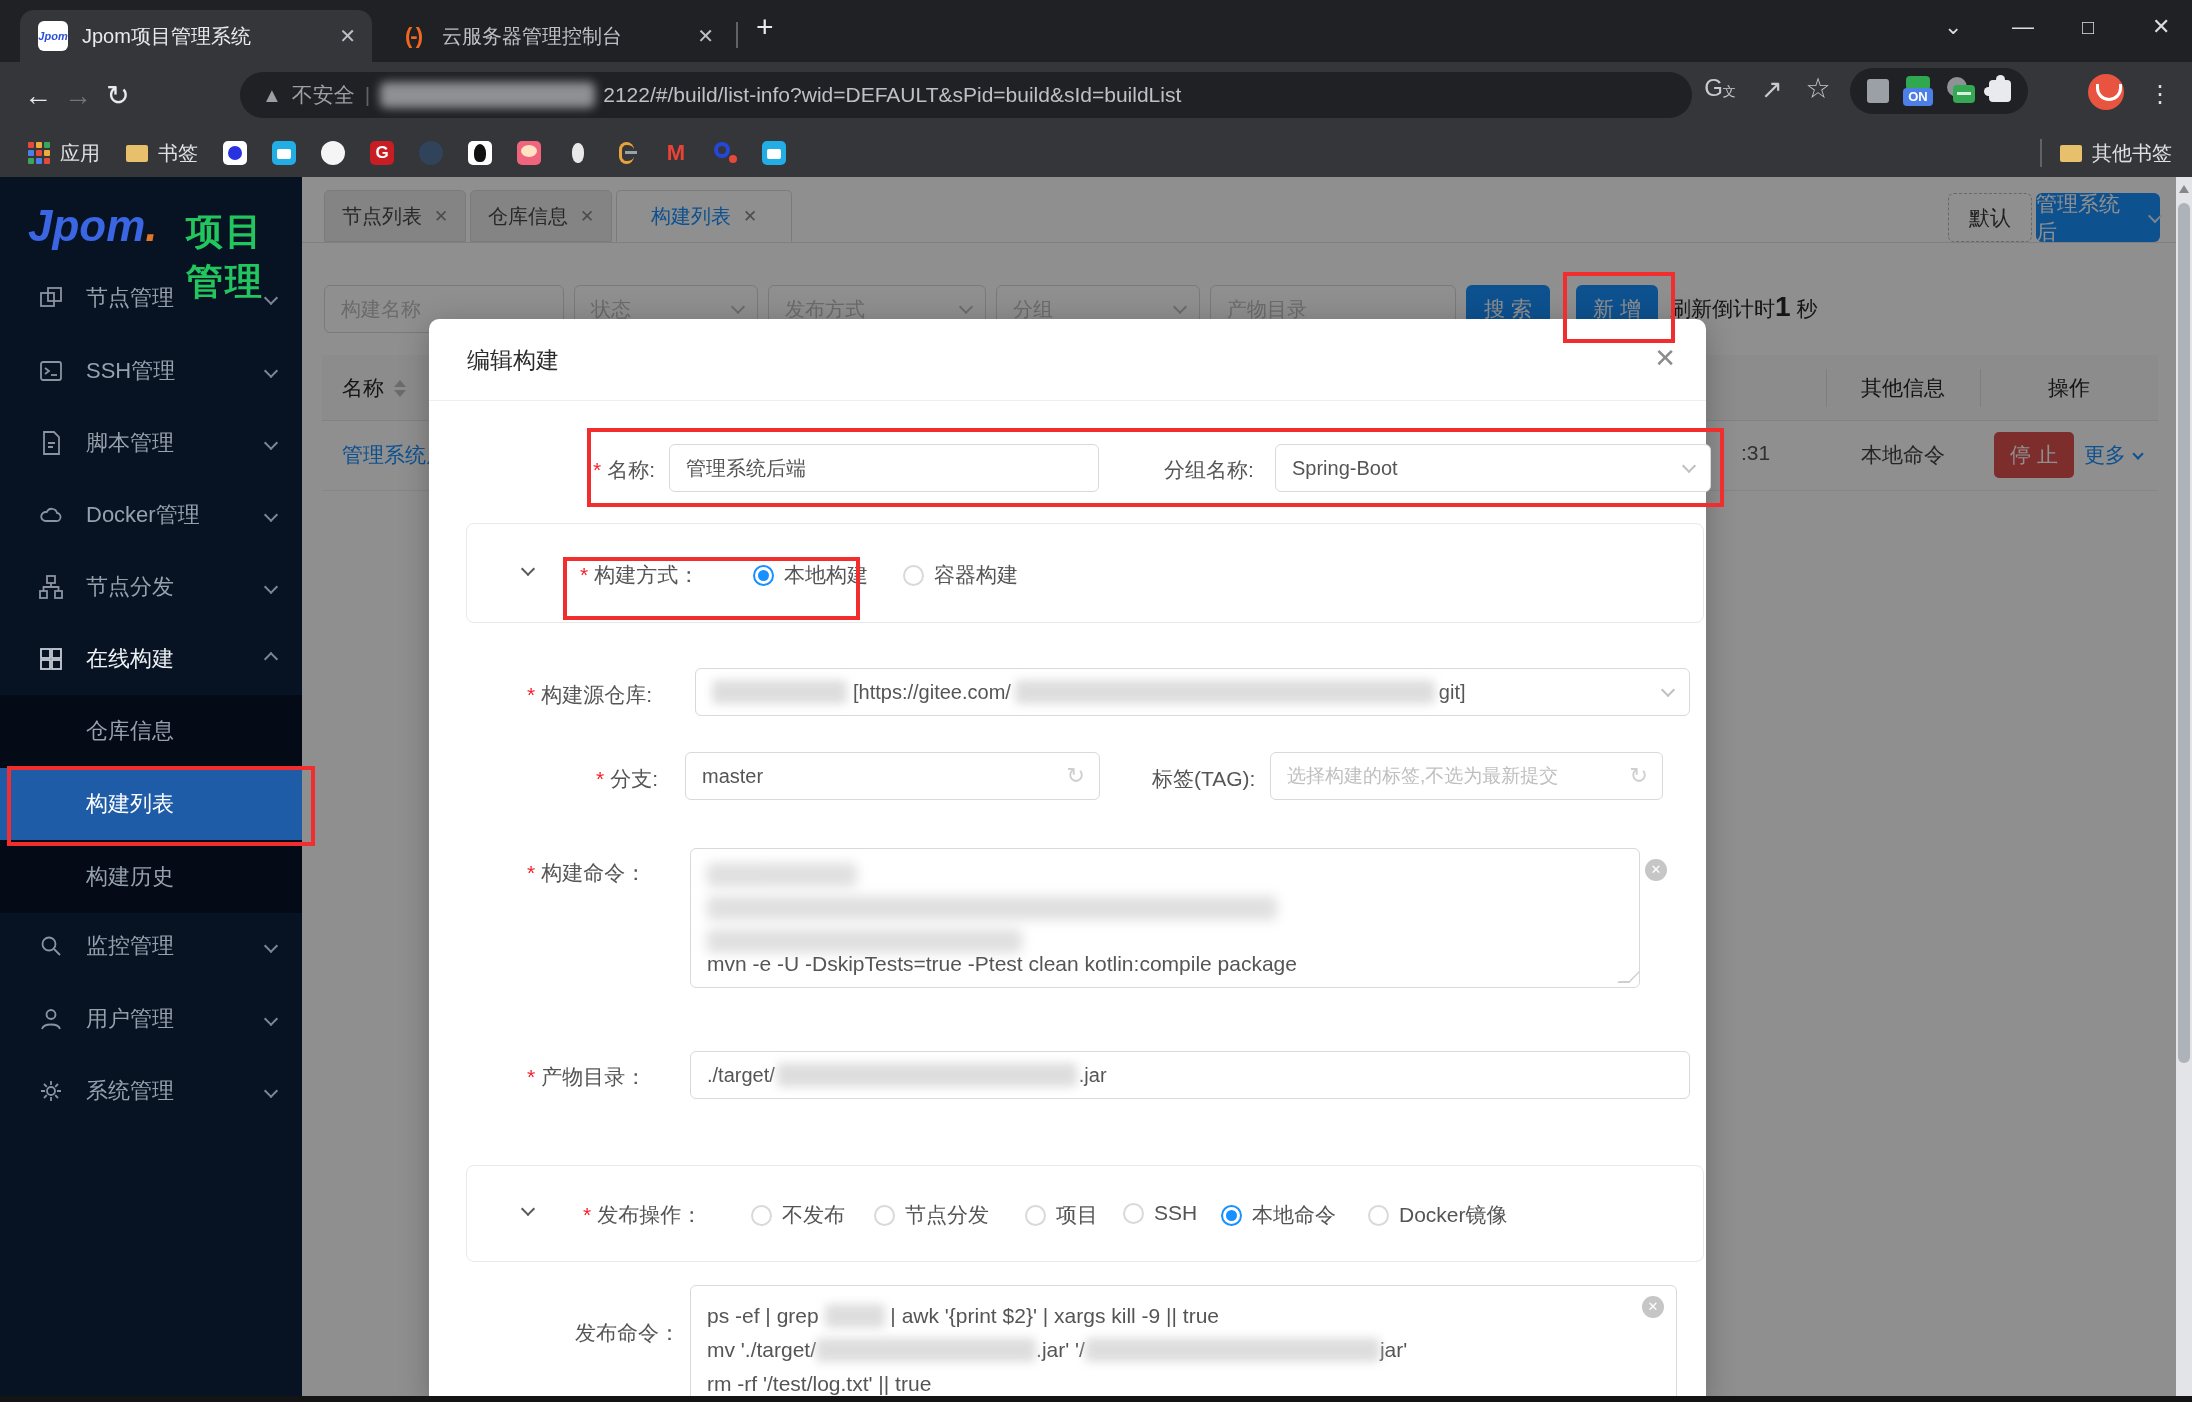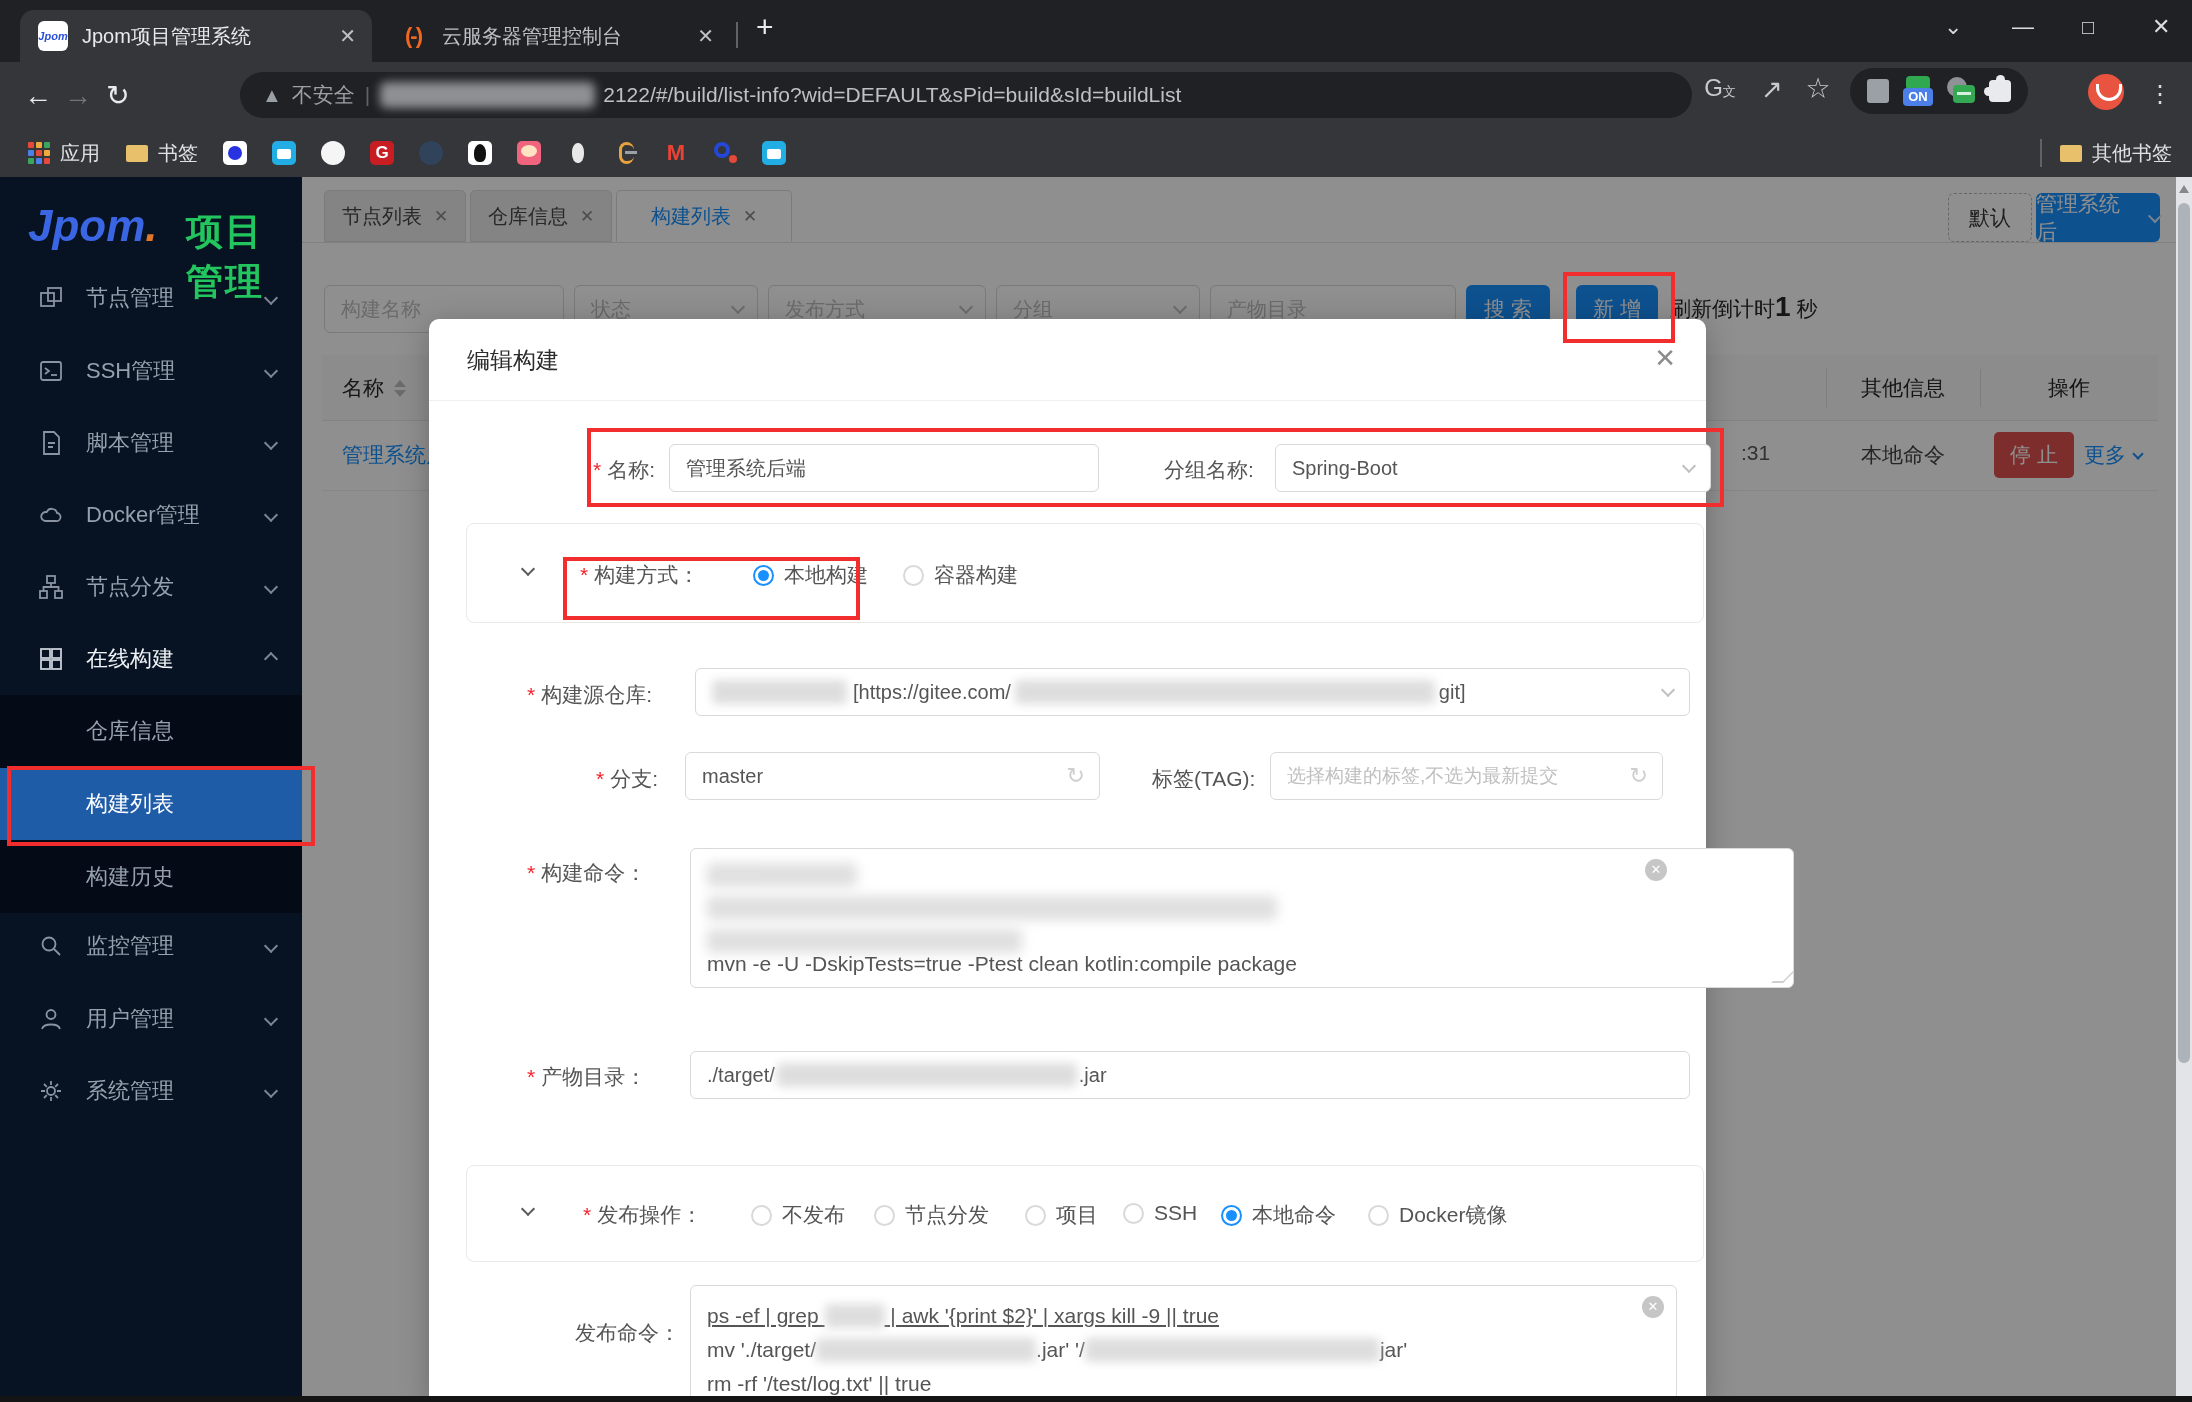--- a/index.html
+++ b/index.html
@@ -438,21 +438,21 @@
       <span>master</span>
         <span class="refr">↻</span>
     </div>
     <div class="lbl" style="left:723px;top:446px;">标签(TAG):</div>
     <div class="inp" style="left:841px;top:433px;width:393px;">
       <span class="ph" style="font-size:19px;">选择构建的标签,不选为最新提交</span>
         <span class="refr">↻</span>
     </div>
 
     <div class="lbl" style="left:98px;top:540px;"><span class="req">*</span><span>构建命令：</span></div>
-    <div class="tarea" style="left:261px;top:529px;width:1104px;height:140px;">
+    <div class="tarea" style="left:261px;top:529px;width:950px;height:140px;">
       <span class="blurw" style="left:16px;top:14px;width:150px;"></span>
       <span class="blurw" style="left:16px;top:47px;width:570px;"></span>
       <span class="blurw" style="left:16px;top:80px;width:315px;"></span>
       <span class="tline" style="top:103px;">mvn -e -U -DskipTests=true -Ptest clean kotlin:compile package</span>
       <span class="resizer"></span>
     </div>
     <span class="clearx" style="left:1216px;top:540px;">✕</span>
 
     <div class="lbl" style="left:98px;top:744px;"><span class="req">*</span><span>产物目录：</span></div>
     <div class="inp" style="left:261px;top:732px;width:1000px;">
@@ -467,21 +467,21 @@
       <div class="abs" style="left:284px;top:35px;"><span class="radio"></span><span>不发布</span></div>
       <div class="abs" style="left:407px;top:35px;"><span class="radio"></span><span>节点分发</span></div>
       <div class="abs" style="left:558px;top:35px;"><span class="radio"></span><span>项目</span></div>
       <div class="abs" style="left:656px;top:35px;"><span class="radio"></span><span>SSH</span></div>
       <div class="abs" style="left:754px;top:35px;"><span class="radio sel"></span><span>本地命令</span></div>
       <div class="abs" style="left:901px;top:35px;"><span class="radio"></span><span>Docker镜像</span></div>
     </div>
 
     <div class="lbl" style="left:146px;top:1000px;">发布命令：</div>
     <div class="tarea" style="left:261px;top:966px;width:987px;height:117px;border-radius:6px 6px 0 0;">
-      <span class="tline" style="top:18px;text-decoration:underline;">
+      <span class="tline" style="top:18px;">
         <span>ps -ef | grep </span><span class="blur" style="width:60px;"></span><span> | awk '{print $2}' | xargs kill -9 || true</span>
       </span>
       <span class="tline" style="top:52px;">
         <span>mv './target/</span><span class="blur" style="width:220px;"></span><span>.jar' '/</span><span class="blur" style="width:295px;"></span><span>jar'</span>
       </span>
       <span class="tline" style="top:86px;">rm -rf '/test/log.txt' || true</span>
 
     </div>
     <span class="clearx" style="left:1213px;top:977px;">✕</span>
   </div>

